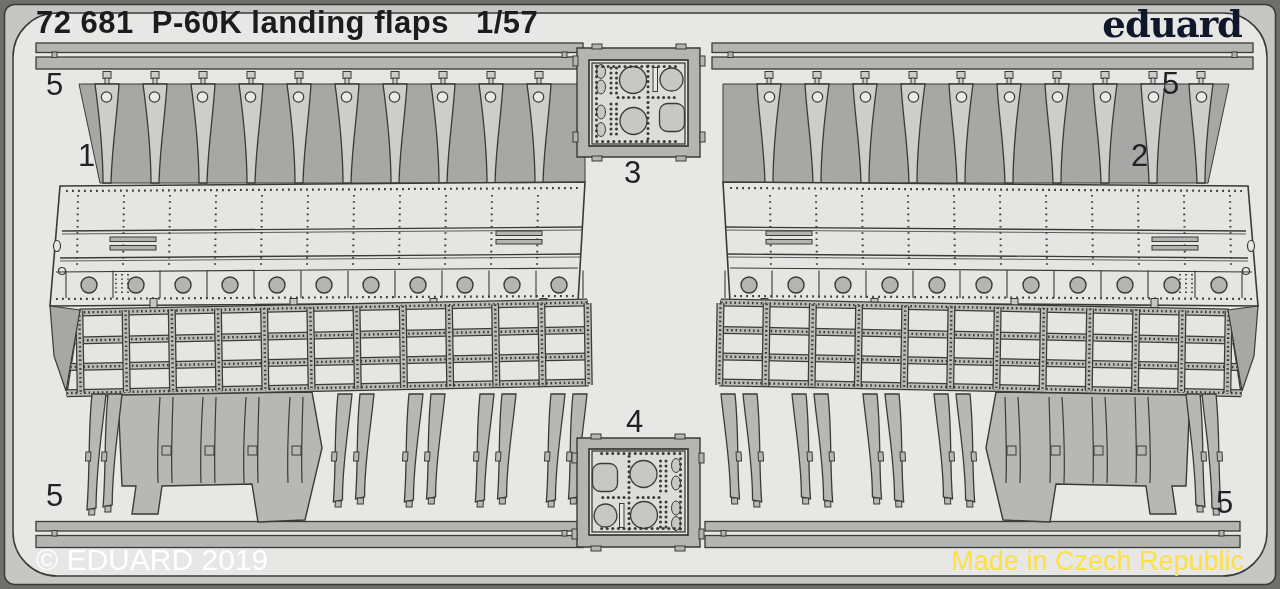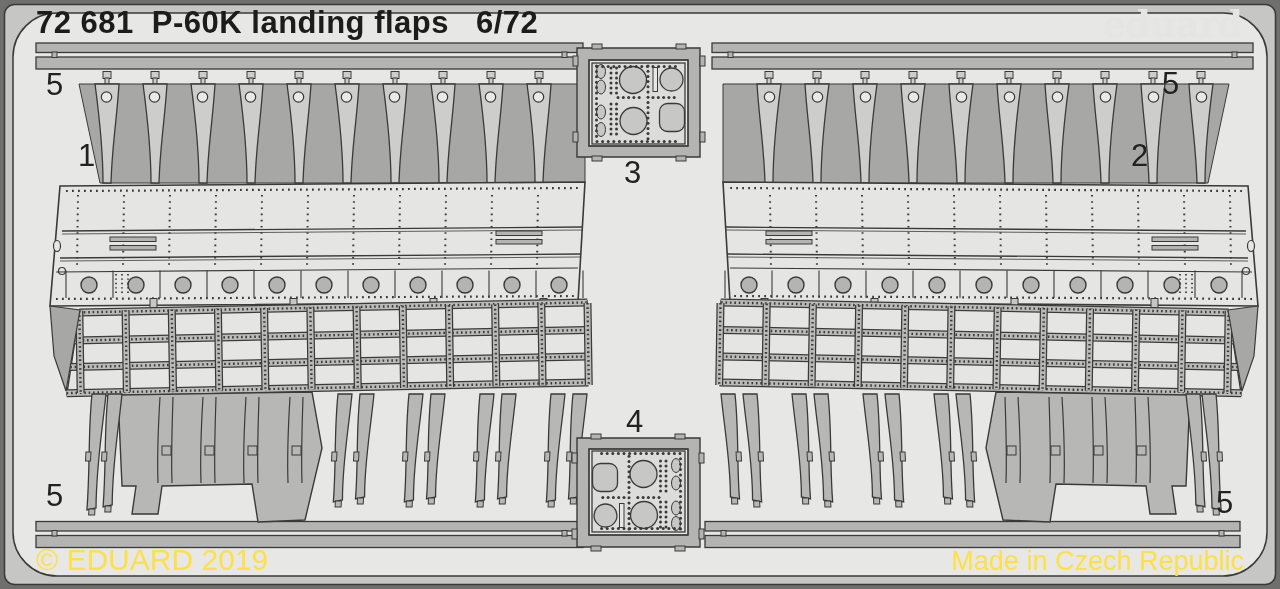--- a/index.html
+++ b/index.html
@@ -8,22 +8,22 @@
     font-family:"Liberation Sans","DejaVu Sans",sans-serif;
     background:#6f6f6d;
   }
   .stage svg{position:absolute;left:0;top:0;}
   .txt{position:absolute;white-space:nowrap;color:#1c1c1c;}
   .header{left:36px;top:5px;font-size:31px;font-weight:bold;letter-spacing:.5px;display:flex;}
   .header .gap1{margin-left:18px}
   .header .gap2{margin-left:27px}
   .brand{right:38px;top:2px;left:auto;position:absolute;white-space:nowrap;
     font-family:"DejaVu Serif","Liberation Serif",serif;font-weight:bold;
-    font-size:37px;letter-spacing:-1px;color:#e5e5e5;}
-  .foot-l{left:36px;top:543px;font-size:30px;color:#fde047;}
+    font-size:37px;letter-spacing:-1px;color:#0f172a;}
+  .foot-l{left:36px;top:543px;font-size:30px;color:#ffffff;}
   .foot-r{right:36px;left:auto;top:546px;font-size:27px;color:#fde047;}
   .plabel{position:absolute;font-size:31px;color:#222;}
 </style>
 </head>
 <body>
 
 <div class="stage">
 
   <svg id="fret-svg" width="1280" height="589" viewBox="0 0 1280 589">
       <rect x="0" y="0" width="1280" height="589" fill="#6f6f6d"></rect>
@@ -745,21 +745,21 @@
         <circle cx="611" cy="129" r="1.5" fill="#3a3a38"></circle>
         <circle cx="616.5" cy="129" r="1.5" fill="#3a3a38"></circle>
         <circle cx="611" cy="134" r="1.5" fill="#3a3a38"></circle>
         <circle cx="616.5" cy="134" r="1.5" fill="#3a3a38"></circle>
       </g>
     </svg>
 
   <div class="txt header">
     <span>72 681</span>
     <span class="gap1">P-60K landing flaps</span>
-    <span class="gap2">6/72</span>
+    <span class="gap2">1/57</span>
   </div>
 
   <div class="brand">eduard</div>
 
   <div class="txt foot-l">© EDUARD 2019</div>
   <div class="txt foot-r">Made in Czech Republic</div>
 
   <div class="plabel" style="left:46px;top:67px">5</div>
   <div class="plabel" style="left:78px;top:138px">1</div>
   <div class="plabel" style="left:624px;top:155px">3</div>

